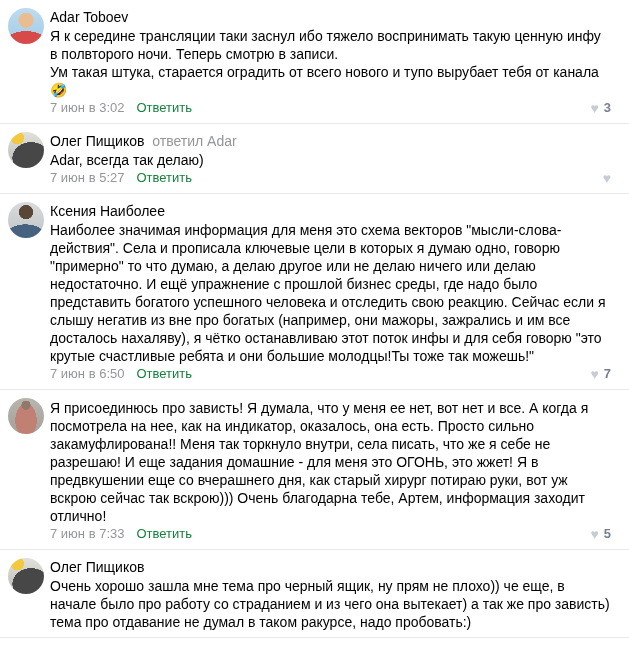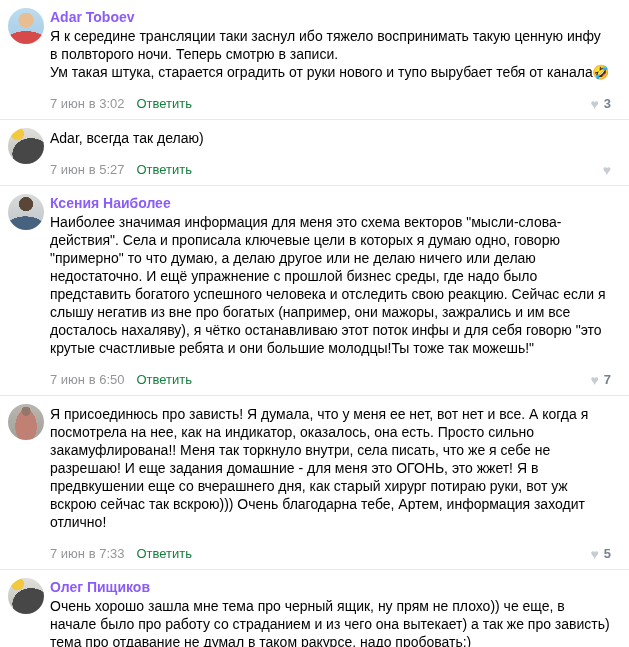--- a/index.html
+++ b/index.html
@@ -49,40 +49,40 @@
       radial-gradient(ellipse 30% 46% at 50% 62%, #c08073 0 99%, rgba(0,0,0,0) 100%),
       linear-gradient(#b9b6b0,#a3a09a);
   }
   .content{flex:1 1 auto; min-width:0;}
   .name-row{
     font-size:14px;
     line-height:18px;
     white-space:nowrap;
   }
   .author{
-    color:#8b5cf6;
-    font-weight:bold;
+    color:#000000;
+    font-weight:normal;
     text-decoration:none;
     cursor:pointer;
   }
   .reply-to{
     color:#939699;
     margin-left:4px;
   }
   .body{margin-top:1px;}
   .para{
     font-size:14px;
     line-height:18px;
     color:#000000;
     word-wrap:break-word;
   }
   .meta{
     display:flex;
     align-items:center;
-    margin-top:14px;
+    margin-top:0;
     font-size:13px;
     line-height:18px;
   }
   .date{color:#939699;}
   .reply{
     color:#15803d;
     margin-left:12px;
     text-decoration:none;
     cursor:pointer;
   }
@@ -110,36 +110,40 @@
 <div class="comments">
   <div class="comment">
     <div class="avatar av-adar"></div>
     <div class="content">
       <div class="name-row">
         <a class="author">Adar Toboev</a>
         
       </div>
       <div class="body">
           <div class="para">Я к середине трансляции таки заснул ибо тяжело воспринимать такую ценную инфу в полвторого ночи. Теперь смотрю в записи.</div>
-          <div class="para">Ум такая штука, старается оградить от руки нового и тупо вырубает тебя от канала🤣</div>
+          <div class="para">Ум такая штука, старается оградить от всего нового и тупо вырубает тебя от канала🤣</div>
         </div>
       <div class="meta">
         <span class="date">7 июн в 3:02</span>
         <a class="reply">Ответить</a>
         <span class="likes">
           <span class="heart">♥</span>
           <span class="like-count">3</span>
         </span>
       </div>
     </div>
   </div>
 
   <div class="comment">
     <div class="avatar av-oleg"></div>
     <div class="content">
+      <div class="name-row">
+        <a class="author">Олег Пищиков</a>
+        <span class="reply-to">ответил Adar</span>
+      </div>
       <div class="body">
           <div class="para">Adar, всегда так делаю)</div>
         </div>
       <div class="meta">
         <span class="date">7 июн в 5:27</span>
         <a class="reply">Ответить</a>
         <span class="likes">
           <span class="heart">♥</span>
 
         </span>

